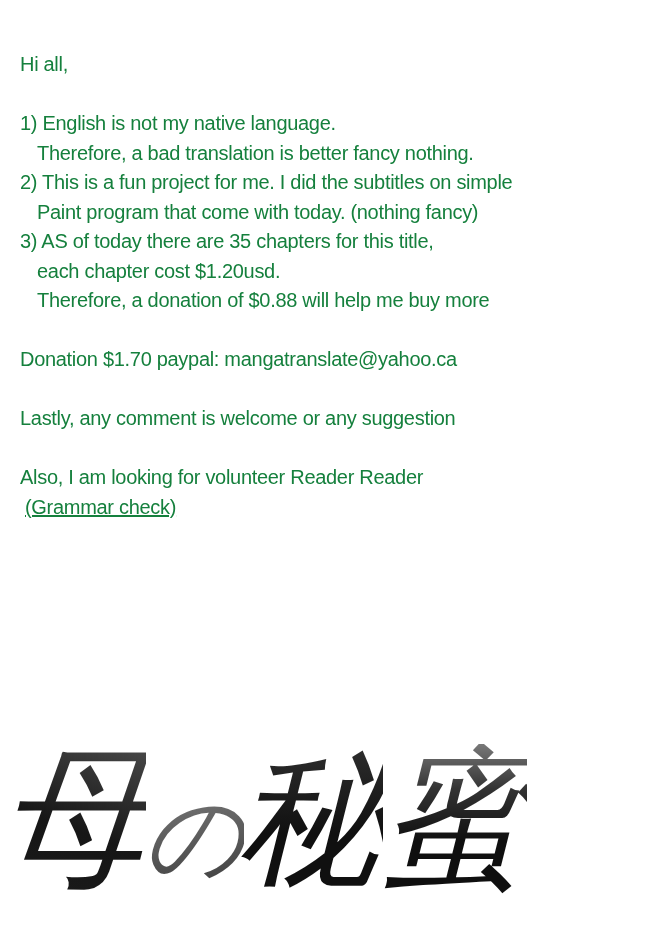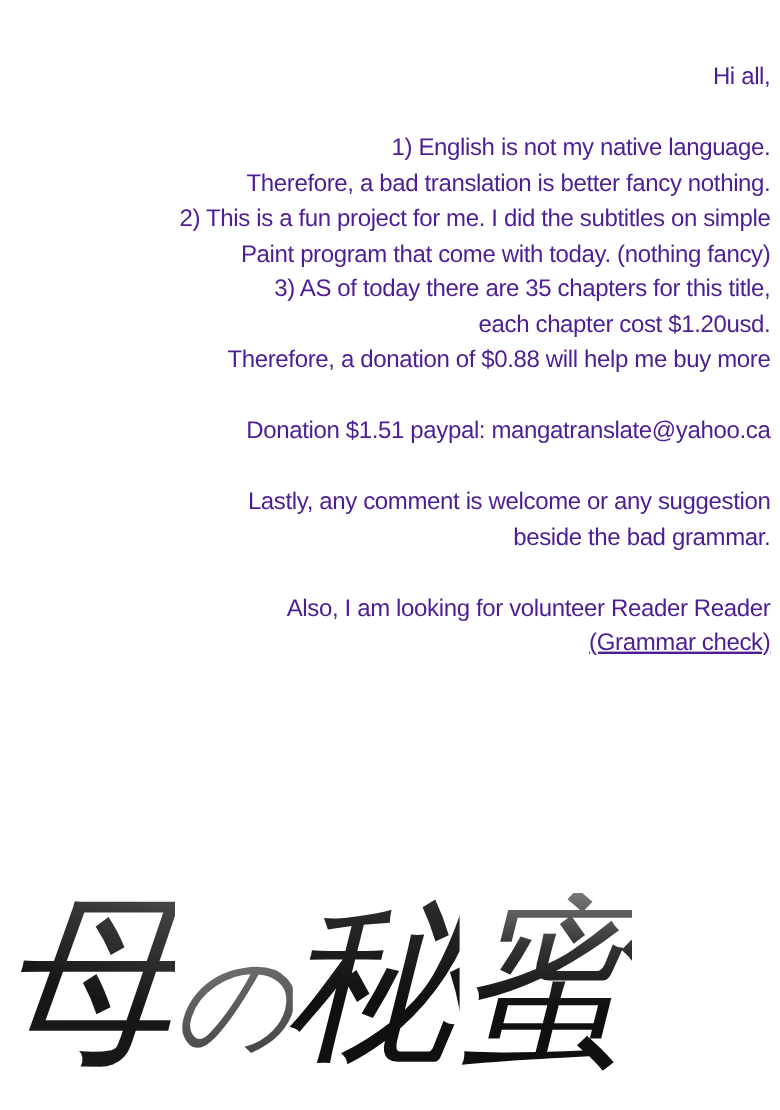--- a/index.html
+++ b/index.html
@@ -9,26 +9,25 @@
     background: #ffffff;
     position: relative;
     overflow: hidden;
     font-family: "Liberation Sans", "DejaVu Sans", sans-serif;
   }
   .note {
     position: absolute;
     top: 50px;
     left: 20px;
     right: 8px;
-    color: #4c1d95;
+    color: #15803d;
     font-size: 20px;
     line-height: 29.5px;
     letter-spacing: -0.3px;
     white-space: nowrap;
-    text-align: right;
   }
   .line { height: 29.5px; }
   .indent { padding-left: 17px; }
   .indent-sm { padding-left: 5px; text-decoration: underline; }
   .gap { height: 29.5px; }
   .title {
     position: absolute;
     top: 744px;
     left: 0;
     right: 0;
@@ -66,24 +65,23 @@
   <div class="line">Hi all,</div>
   <div class="gap"></div>
   <div class="line">1) English is not my native language.</div>
   <div class="line indent">Therefore, a bad translation is better fancy nothing.</div>
   <div class="line">2) This is a fun project for me. I did the subtitles on simple</div>
   <div class="line indent">Paint program that come with today. (nothing fancy)</div>
   <div class="line">3) AS of today there are 35 chapters for this title,</div>
   <div class="line indent">each chapter cost $1.20usd.</div>
   <div class="line indent">Therefore, a donation of $0.88 will help me buy more</div>
   <div class="gap"></div>
-  <div class="line">Donation $1.51 paypal: mangatranslate@yahoo.ca</div>
+  <div class="line">Donation $1.70 paypal: mangatranslate@yahoo.ca</div>
   <div class="gap"></div>
   <div class="line">Lastly, any comment is welcome or any suggestion</div>
-  <div class="line">beside the bad grammar.</div>
   <div class="gap"></div>
   <div class="line">Also, I am looking for volunteer Reader Reader</div>
   <div class="line indent-sm">(Grammar check)</div>
 </div>
 
 <div class="title">
   <span class="kanji k-haha">母</span><span class="kana-no">の</span><span class="kanji k-hi">秘</span><span class="kanji k-mitsu">蜜</span>
 </div>
 
 </body></html>

